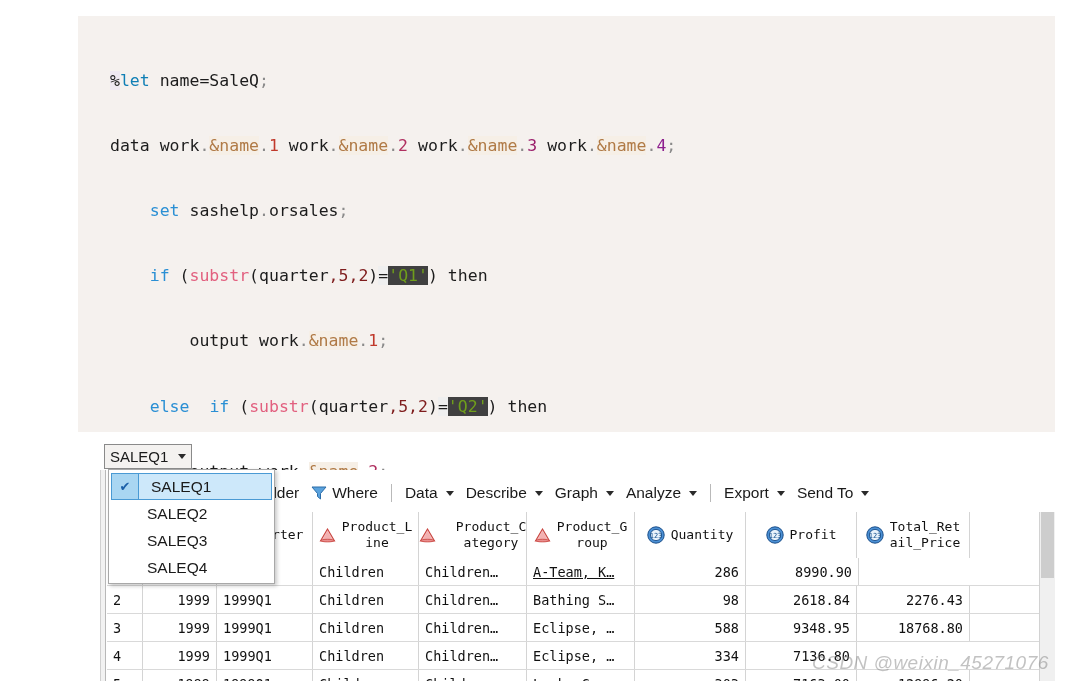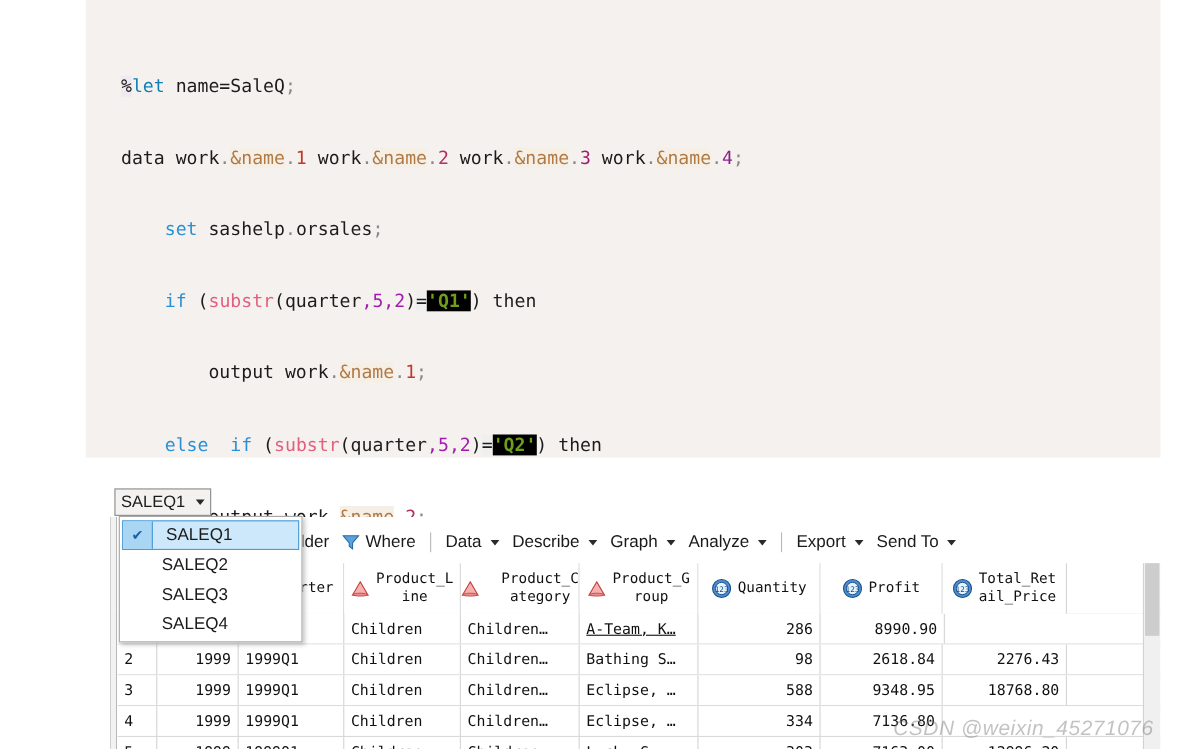--- a/index.html
+++ b/index.html
@@ -7,40 +7,40 @@
     background: #ffffff;
     width: 1079px; height: 681px;
     overflow: hidden;
     font-family: "Liberation Sans", sans-serif;
   }
   #root { position: relative; width: 1079px; height: 681px; background: #fff; }
 
   
   .code-panel {
     position: absolute;
-    left: 78px; top: 0px;
+    left: 78px; top: 16px;
     width: 977px; height: 416px;
     background: #f5f1ee;
     box-sizing: border-box;
-    padding: 30px 0 0 32px;
+    padding: 16px 0 0 32px;
     font-family: "DejaVu Sans Mono", "Liberation Mono", monospace;
     font-size: 16.5px;
     line-height: 32.6px;
     color: #1c1c1c;
     white-space: pre;
     letter-spacing: 0px;
   }
   .code-line { white-space: pre; }
   .k-macro  { color: #0f7fb5; }          
   .k-pct    { color: #1b1b1b; background: #efe9f2; }
   .k-blue   { color: #2a8fd4; }
   .k-func   { color: #e2607f; }          
-  .k-num    { color: #a21caf; }          
+  .k-num    { color: #7f1d1d; }          
   .k-str    { color: #6f9e1b; }          
-  .k-strbg  { background: #000000; font-weight: bold; }
+  .k-strbg  { background: #404040; }
   .k-amp    { color: #b07a46; background: #f6efe6; }
   .k-dot    { color: #8a8a8a; }
   .k-semi   { color: #8a8a8a; }
   .k-n1 { color: #c0392b; }
   .k-n2 { color: #b03060; }
   .k-n3 { color: #9b1f6b; }
   .k-n4 { color: #8e1f8e; }
   .k-eq { color: #1c1c1c; background: #efefef; }
 
   

